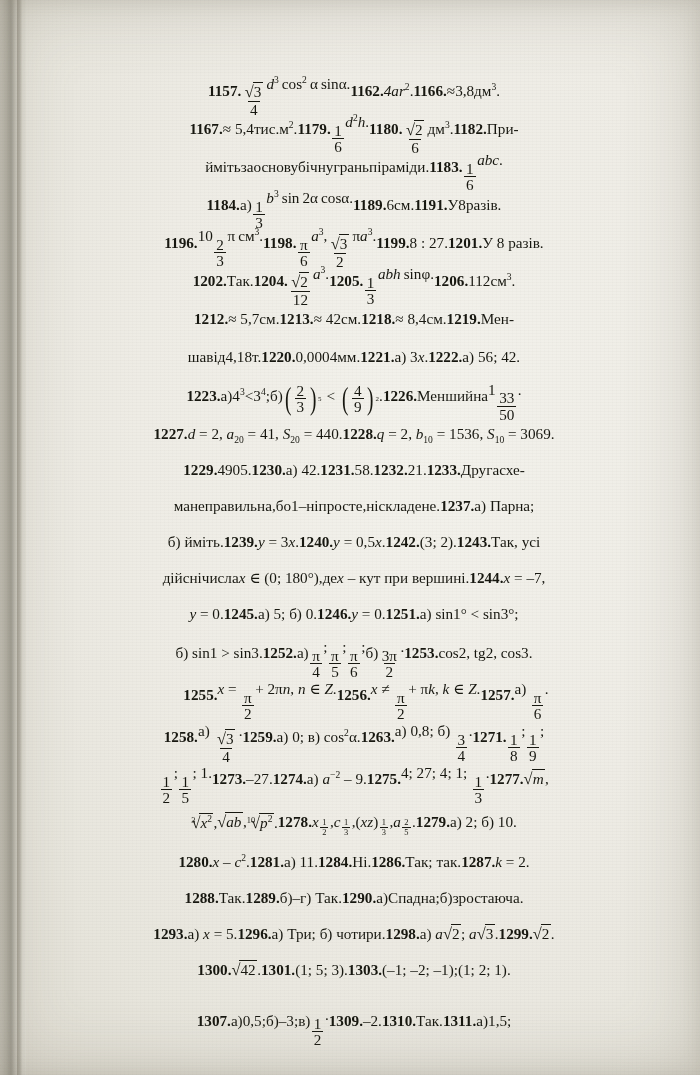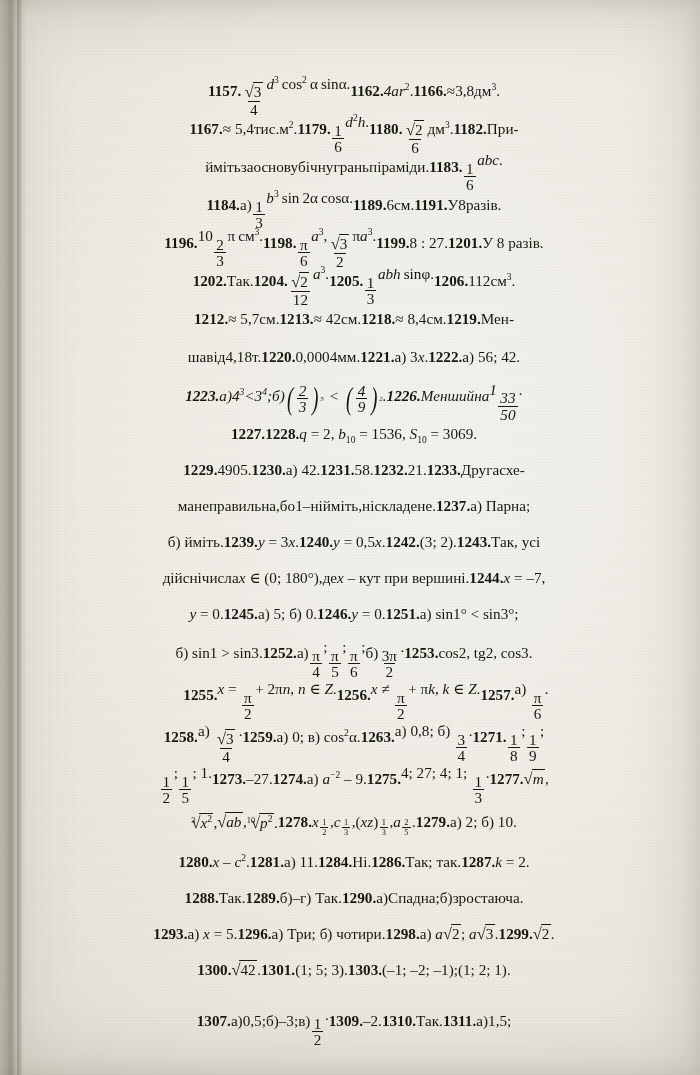--- a/index.html
+++ b/index.html
@@ -232,21 +232,21 @@
       <span class="seg">т.</span>
       <span class="seg"><b>1220.</b></span>
       <span class="seg">0,0004</span>
       <span class="seg">мм.</span>
       <span class="seg"><b>1221.</b></span>
       <span class="seg"><span>а)</span> 3<span class="it">x</span>.</span>
       <span class="seg"><b>1222.</b></span>
       <span class="seg"><span>а)</span> <span>56; 42.</span></span>
     </div>
 
-    <div class="line just" style="line-height:40px;height:40px;font-style:italic;">
+    <div class="line just" style="line-height:40px;height:40px;">
       <span class="seg"><b>1223.</b></span>
       <span class="seg">а)</span>
       <span class="seg"><span>4</span><sup>3</sup></span>
       <span class="seg">&lt;</span>
       <span class="seg"><span>3</span><sup>4</sup>;</span>
       <span class="seg">б)</span>
       <span class="seg">
         <span class="pgroup">
             <span class="par">(</span>
             <span class="frac big">
@@ -269,20 +269,21 @@
       <span class="seg">Менший</span>
       <span class="seg">на</span>
       <span class="seg"><span>1</span><span class="frac big">
             <span class="n">33</span>
             <span class="d">50</span>
           </span>.</span>
     </div>
 
     <div class="line just tight">
       <span class="seg"><b>1227.</b></span>
+      <span class="seg"><span class="it">d</span> = 2, <span class="it">a</span><sub>20</sub> = 41, <span class="it">S</span><sub>20</sub> = 440.</span>
       <span class="seg"><b>1228.</b></span>
       <span class="seg"><span class="it">q</span> = 2, <span class="it">b</span><sub>10</sub> = 1536, <span class="it">S</span><sub>10</sub> = 3069.</span>
     </div>
 
     <div class="line just tight">
       <span class="seg"><b>1229.</b></span>
       <span class="seg">4905.</span>
       <span class="seg"><b>1230.</b></span>
       <span class="seg"><span>а)</span> <span>42.</span></span>
       <span class="seg"><b>1231.</b></span>
@@ -294,21 +295,21 @@
       <span class="seg">схе-</span>
     </div>
 
     <div class="line just tight">
       <span class="seg">ма</span>
       <span class="seg">неправильна,</span>
       <span class="seg">бо</span>
       <span class="seg">1</span>
       <span class="seg">–</span>
       <span class="seg">нi</span>
-      <span class="seg">ймiть,</span>
+      <span class="seg">просте,</span>
       <span class="seg">нi</span>
       <span class="seg">складене.</span>
       <span class="seg"><b>1237.</b></span>
       <span class="seg"><span>а)</span> <span>Парна;</span></span>
     </div>
 
     <div class="line just tight">
       <span class="seg"><span>б)</span> <span>ймiть.</span></span>
       <span class="seg"><b>1239.</b></span>
       <span class="seg"><span class="it">y</span> = 3<span class="it">x</span>.</span>

